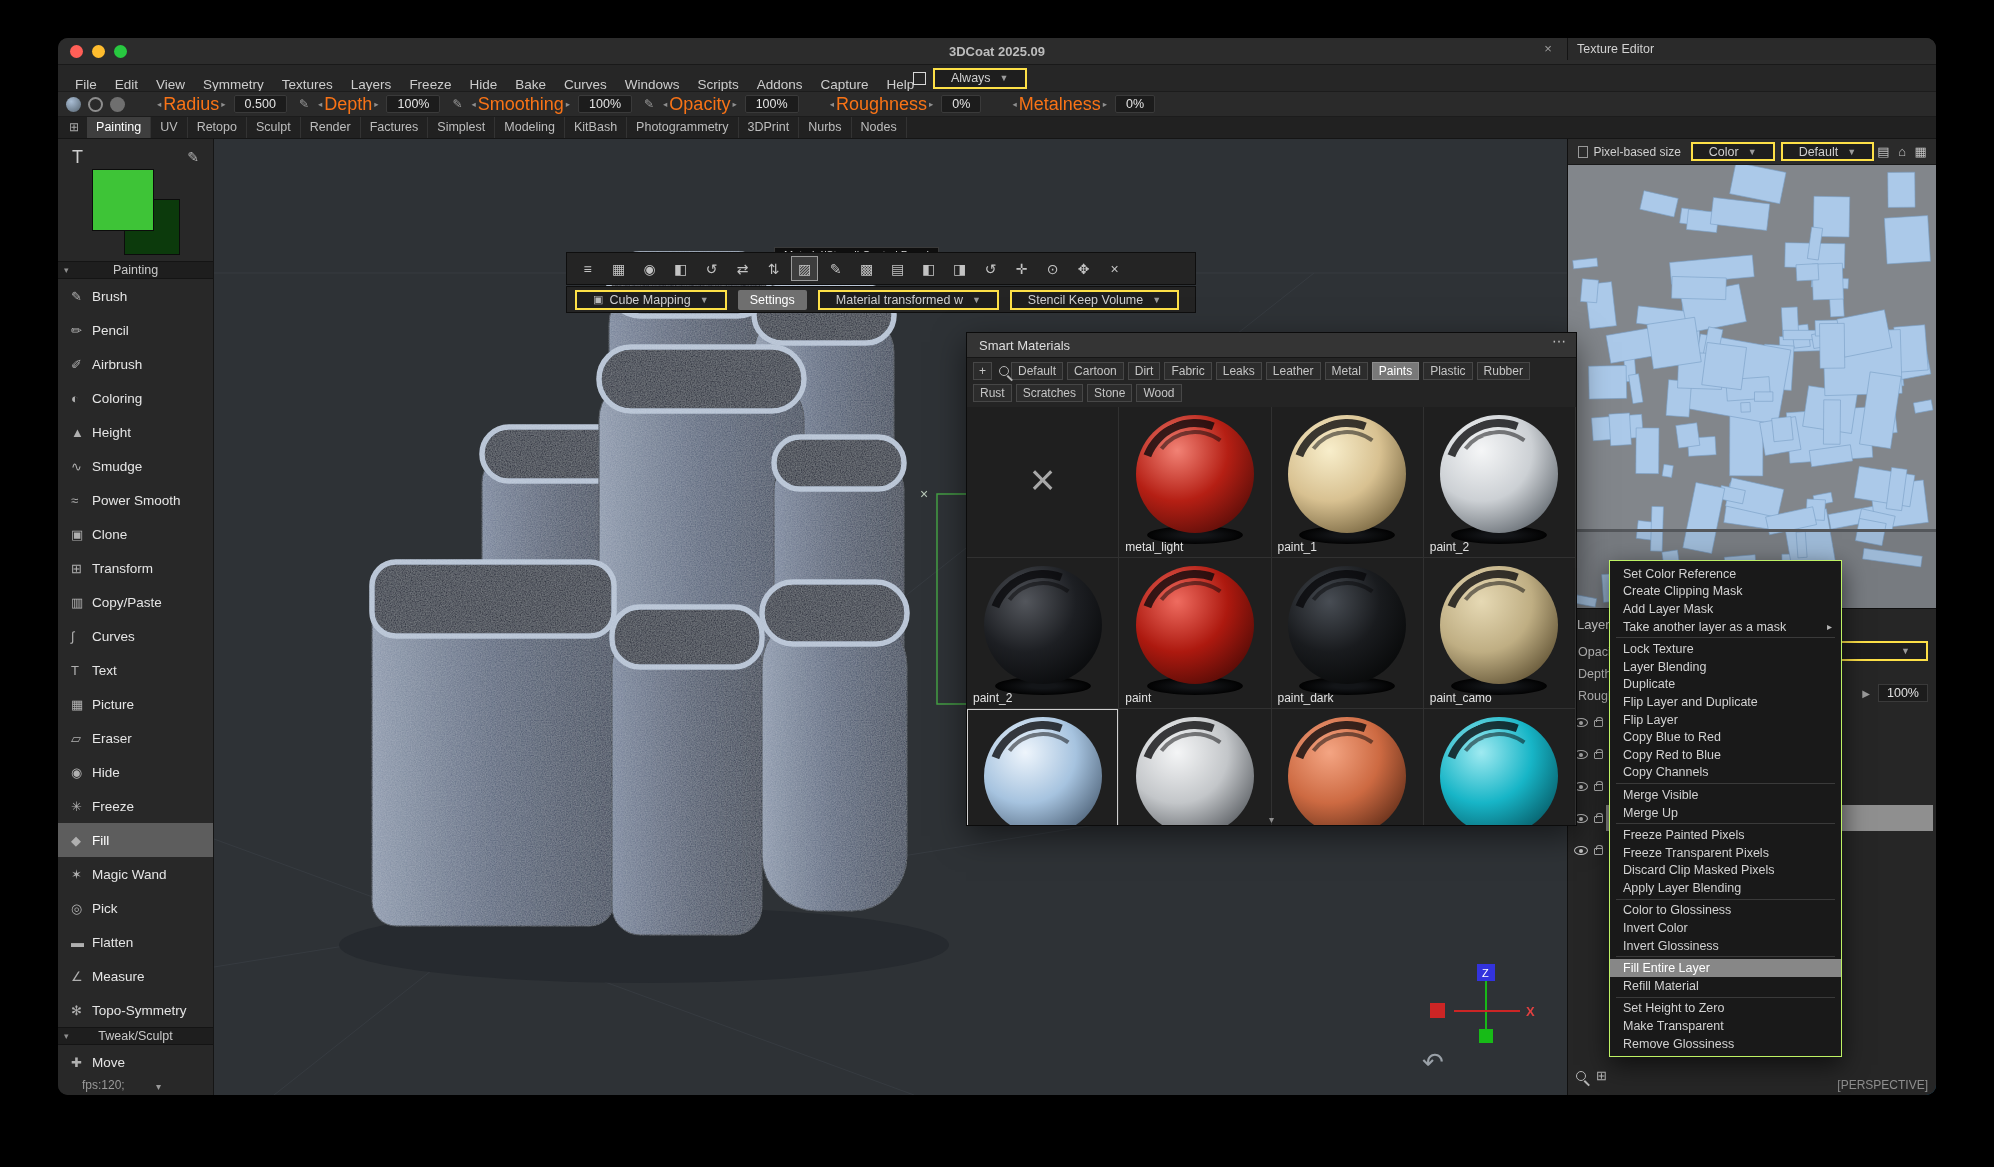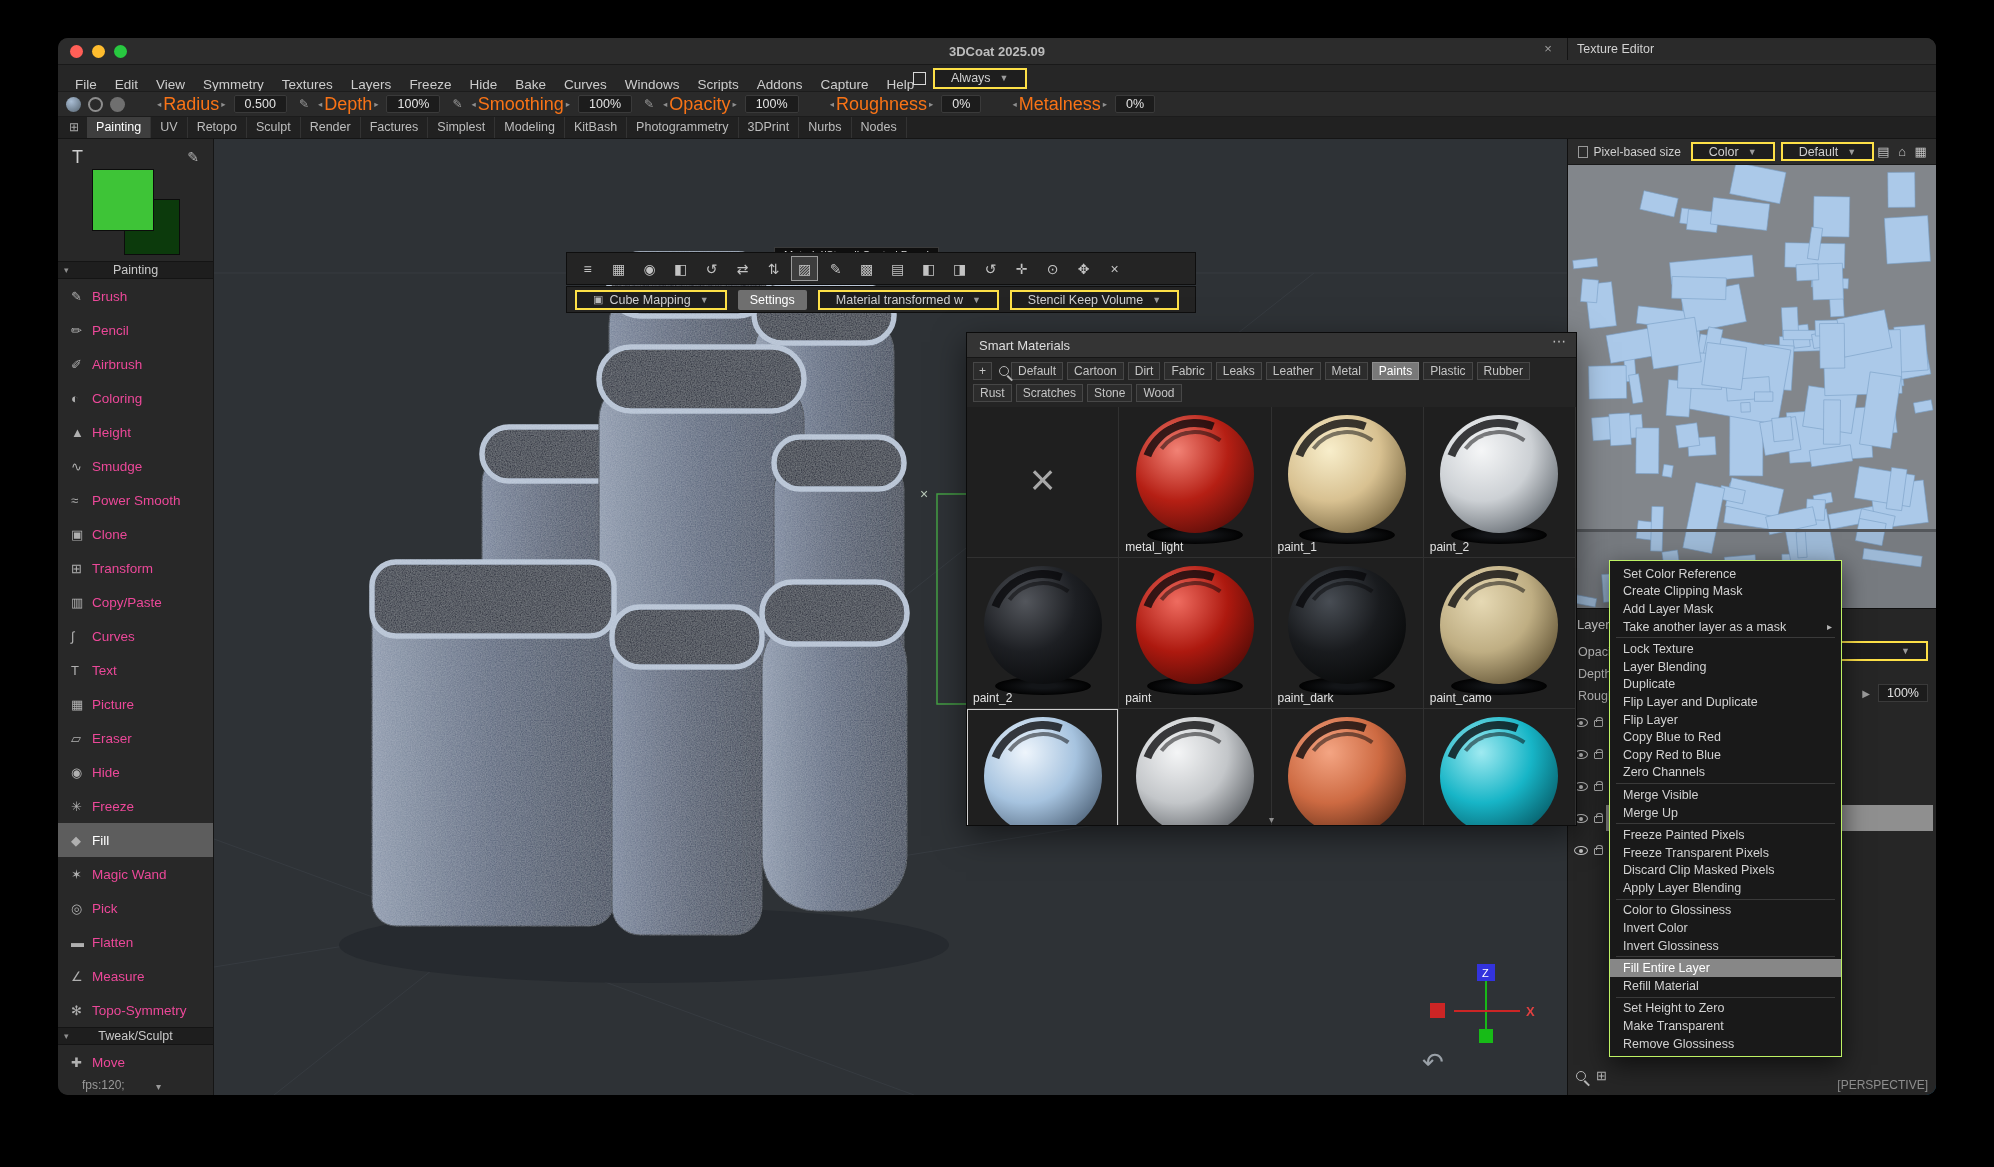--- a/index.html
+++ b/index.html
@@ -41,21 +41,21 @@
   .toolpanel{position:absolute;left:0;top:0;width:156px;height:956px;background:#282828;border-right:1px solid #151515;}
   .ttool{position:absolute;left:14px;top:8px;font-size:18px;color:#cfcfcf;}
   .tpedit{position:absolute;right:14px;top:10px;font-size:14px;color:#b5b5b5;}
   .swsec{position:absolute;left:66px;top:60px;width:56px;height:56px;border:1px solid #0c0c0c;}
   .swpri{position:absolute;left:34px;top:30px;width:62px;height:62px;border:1px solid #0c0c0c;}
   .psec{position:absolute;left:0;right:0;height:18px;background:#1e1e1e;border-top:1px solid #141414;border-bottom:1px solid #141414;text-align:center;font-size:12.5px;color:#c9c9c9;line-height:17px;}
   .psec .tri{position:absolute;left:6px;top:0;font-size:9px;color:#8f8f8f;}
   .toollist{position:absolute;left:0;right:0;top:140px;}
   .tool{height:34px;display:flex;align-items:center;padding-left:13px;}
   .tool .ticon{width:21px;font-size:13px;color:#b0b0b0;}
-  .tool .tlabel{font-size:13.5px;color:#ec4899;}
+  .tool .tlabel{font-size:13.5px;color:#e5e5e5;}
   .tool.selected{background:#5d5d5d;}
   .tool.selected .tlabel{color:#fff;}
   .chev{position:absolute;left:98px;top:942px;font-size:10px;color:#9a9a9a;}
   
   .viewport{position:absolute;left:156px;top:0;width:1353px;height:956px;background:#2e3236;overflow:hidden;}
   
   .texpanel{position:absolute;left:1509px;top:0;width:369px;height:956px;background:#0c4a6e;border-left:1px solid #101010;}
   .textoolbar{position:absolute;left:0;top:0;right:0;height:26px;background:#2b2b2b;border-bottom:1px solid #191919;display:flex;align-items:center;padding:0 6px;}
   .texicon{width:22px;text-align:center;font-size:13px;color:#c2c2c2;}
   .pixlabel{font-size:12px;color:#cfcfcf;margin:0 10px 0 5px;white-space:nowrap;}
@@ -808,21 +808,21 @@
       <div class="mitem">
         <span>Flip Layer</span>
       </div>
       <div class="mitem">
         <span>Copy Blue to Red</span>
       </div>
       <div class="mitem">
         <span>Copy Red to Blue</span>
       </div>
       <div class="mitem">
-        <span>Zero Channels</span>
+        <span>Copy Channels</span>
       </div>
       <div class="msep"></div>
       <div class="mitem">
         <span>Merge Visible</span>
       </div>
       <div class="mitem">
         <span>Merge Up</span>
       </div>
       <div class="msep"></div>
       <div class="mitem">

